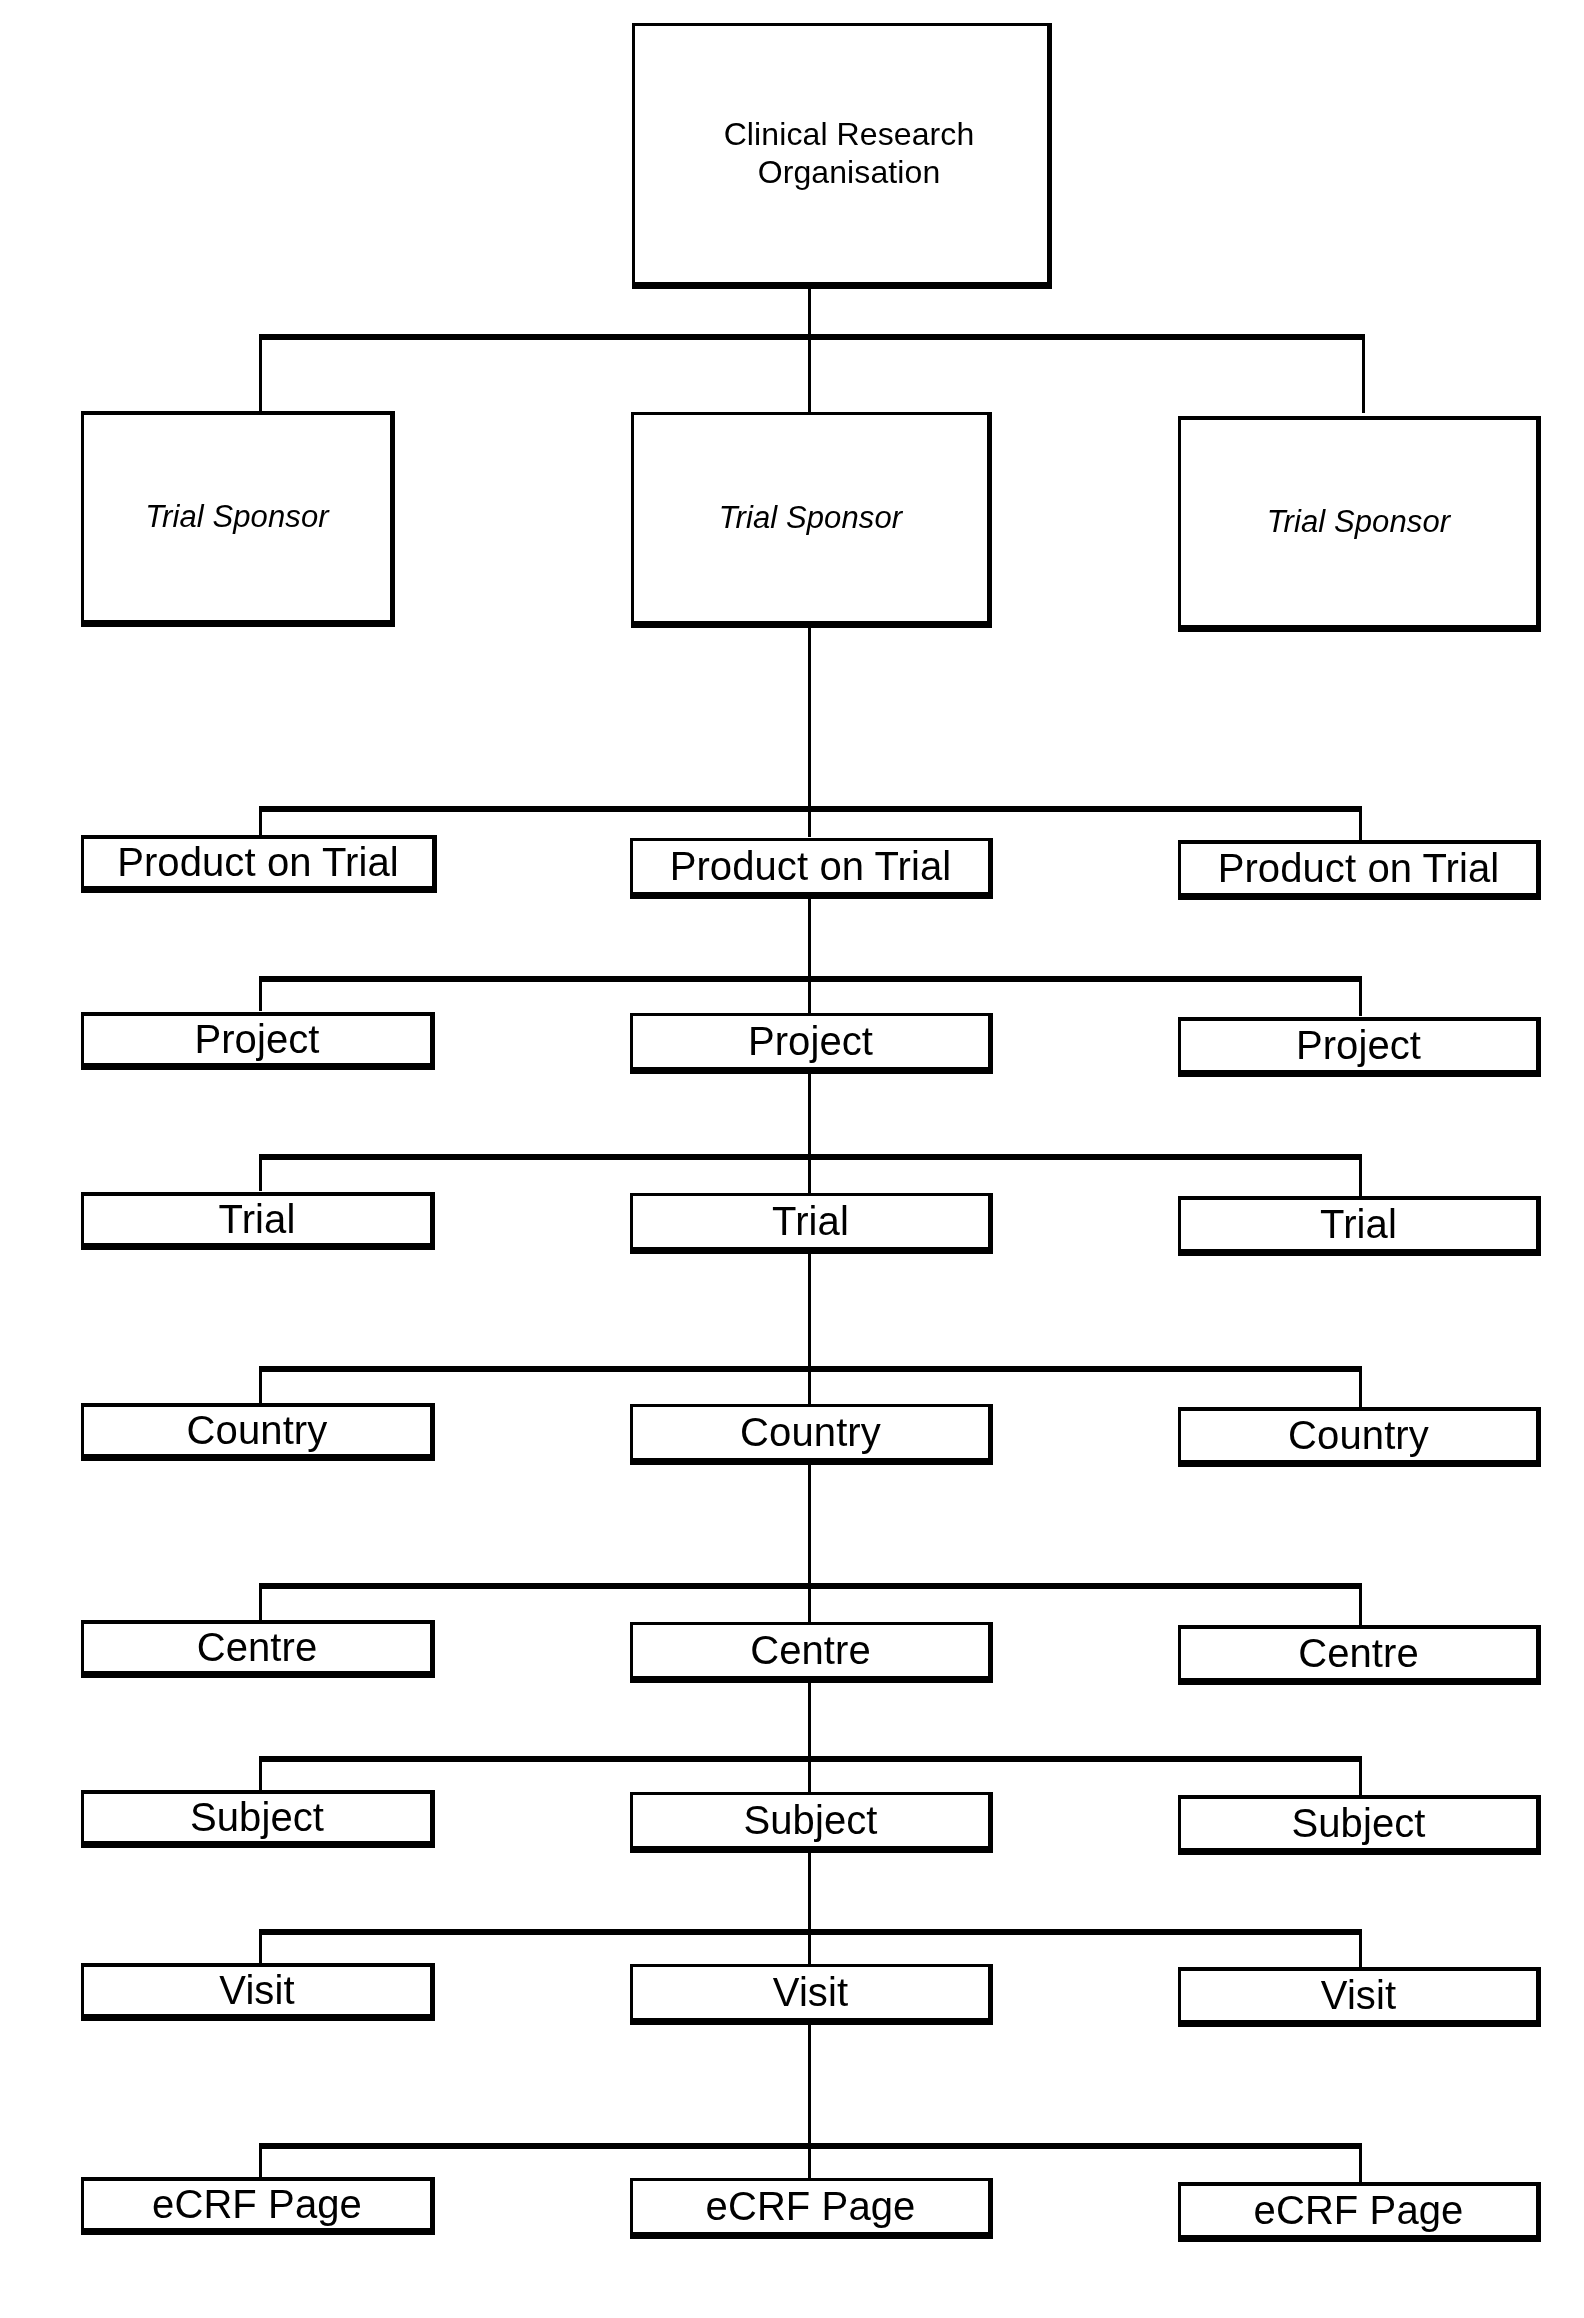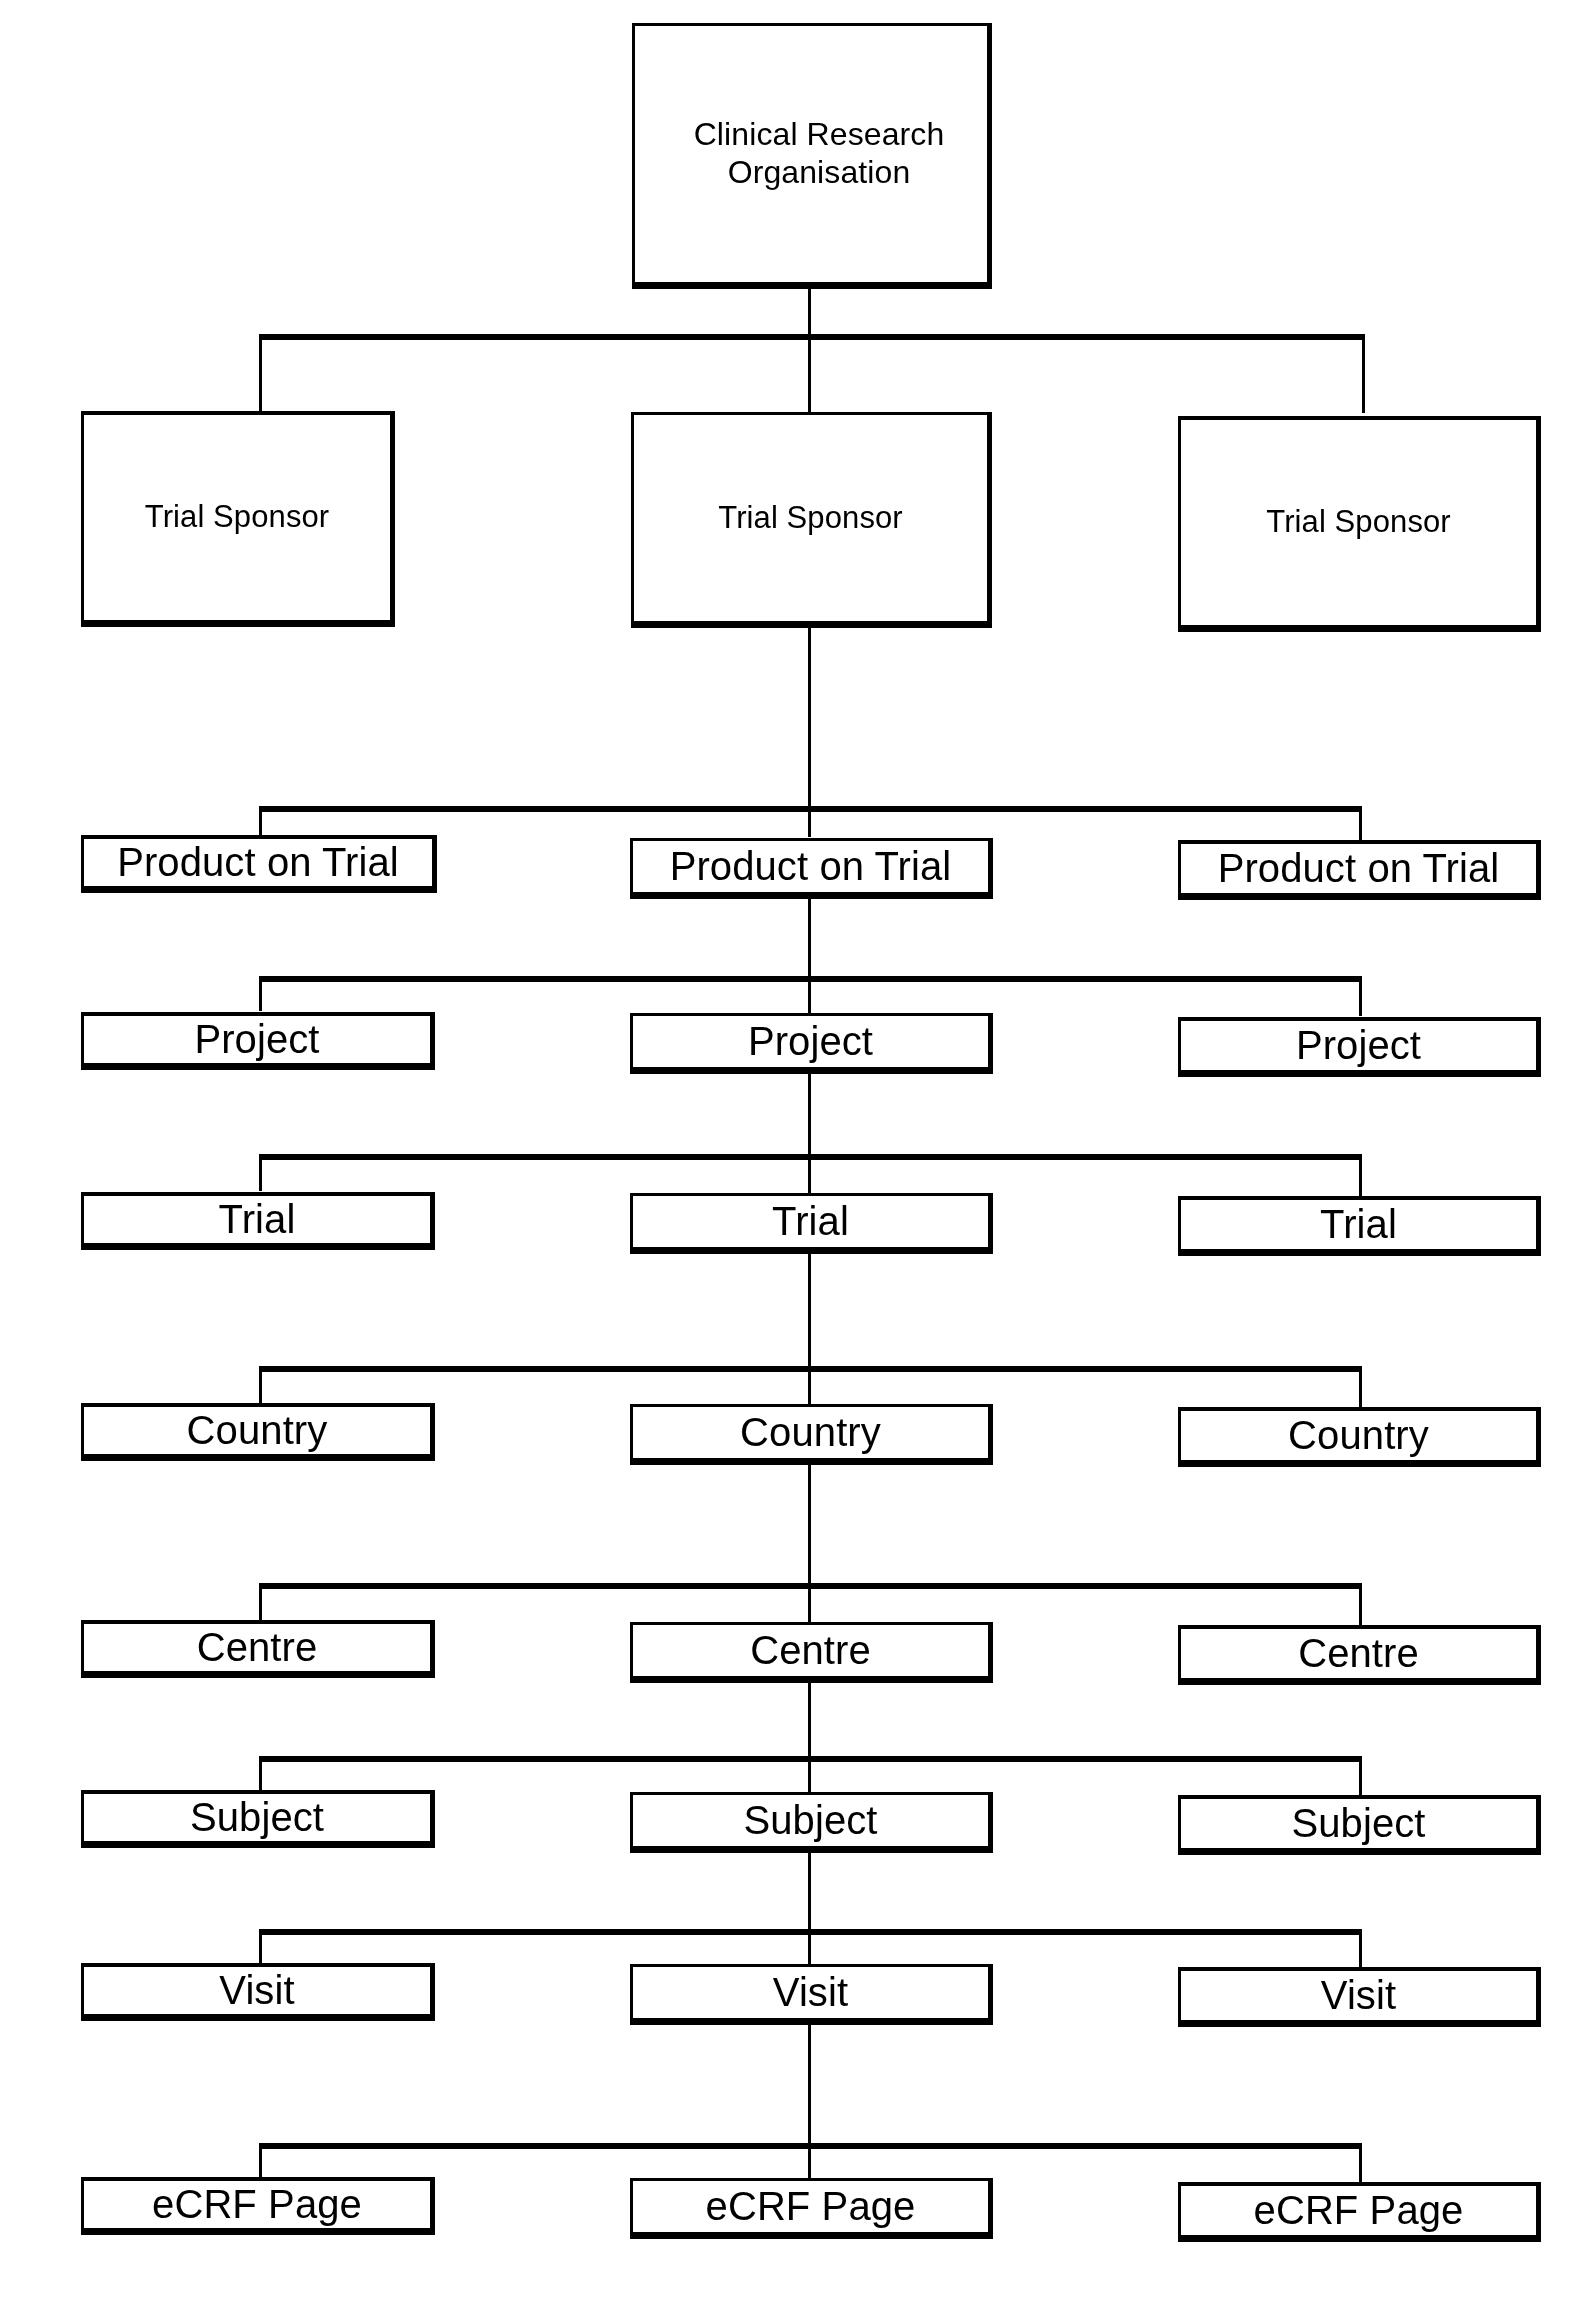--- a/index.html
+++ b/index.html
@@ -34,21 +34,21 @@
   .node .label {
     font-size: 40px;
     font-weight: 400;
     color: #000000;
     line-height: 1.18;
     letter-spacing: 0.1px;
     white-space: pre-line;
     padding: 0 4.8px;
   }
   .node.root .label { font-size: 32px; }
-  .node.tall .label { font-size: 31px; }
+  .node.tall .label { font-size: 31px; font-style: italic; }
 
   
   .node.col-left  { border-top-width: 4px; }
   .node.col-right { border-top-width: 4px; }
 
   
   .conn {
     position: absolute;
     background: #000000;
     z-index: 1;
@@ -101,21 +101,21 @@
   <div class="conn spine" style="left:808px; top:1845px; height:122px;"></div>
   <div class="conn h" style="left:259px; top:1929px; width:1103px;"></div>
   <div class="conn v" style="left:259px; top:1929px; height:34px;"></div>
   <div class="conn v" style="left:1359px; top:1929px; height:39px;"></div>
 
   <div class="conn spine" style="left:808px; top:2018px; height:161px;"></div>
   <div class="conn h" style="left:259px; top:2143px; width:1103px;"></div>
   <div class="conn v" style="left:259px; top:2143px; height:34px;"></div>
   <div class="conn v" style="left:1359px; top:2143px; height:39px;"></div>
 
-  <div class="node root" style="left:632px; top:22.6px; width:360px; height:266px;padding-left:16px;">
+  <div class="node root" style="left:632px; top:22.6px; width:420px; height:266px;padding-left:16px;">
     <span class="label">Clinical Research
 Organisation</span>
   </div>
 
   <div class="node tall col-left" style="left:81px; top:411px; width:314px; height:216px;">
     <span class="label">Trial Sponsor</span>
   </div>
   <div class="node tall col-center" style="left:631px; top:412px; width:361px; height:216px;">
     <span class="label">Trial Sponsor</span>
   </div>

